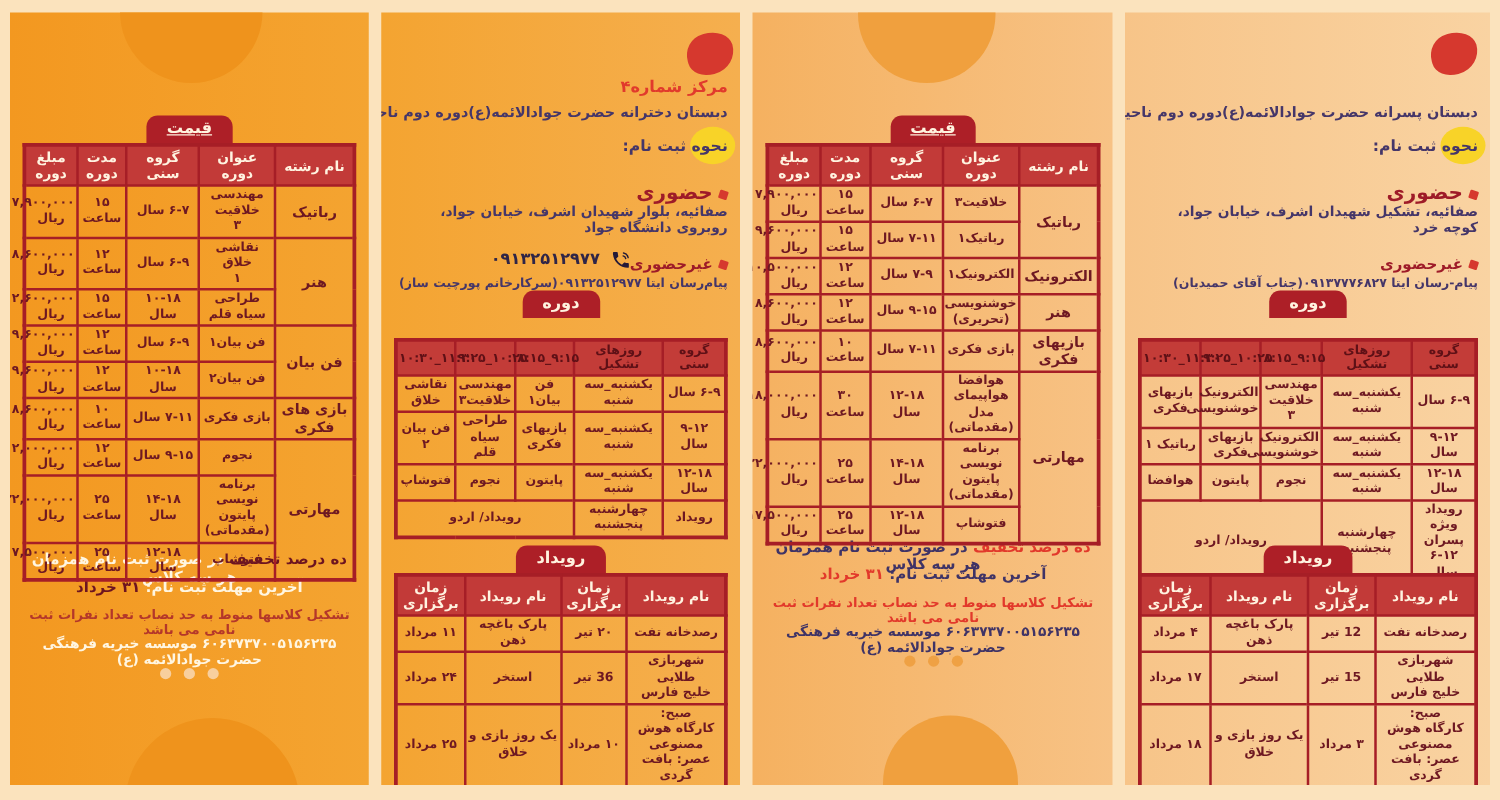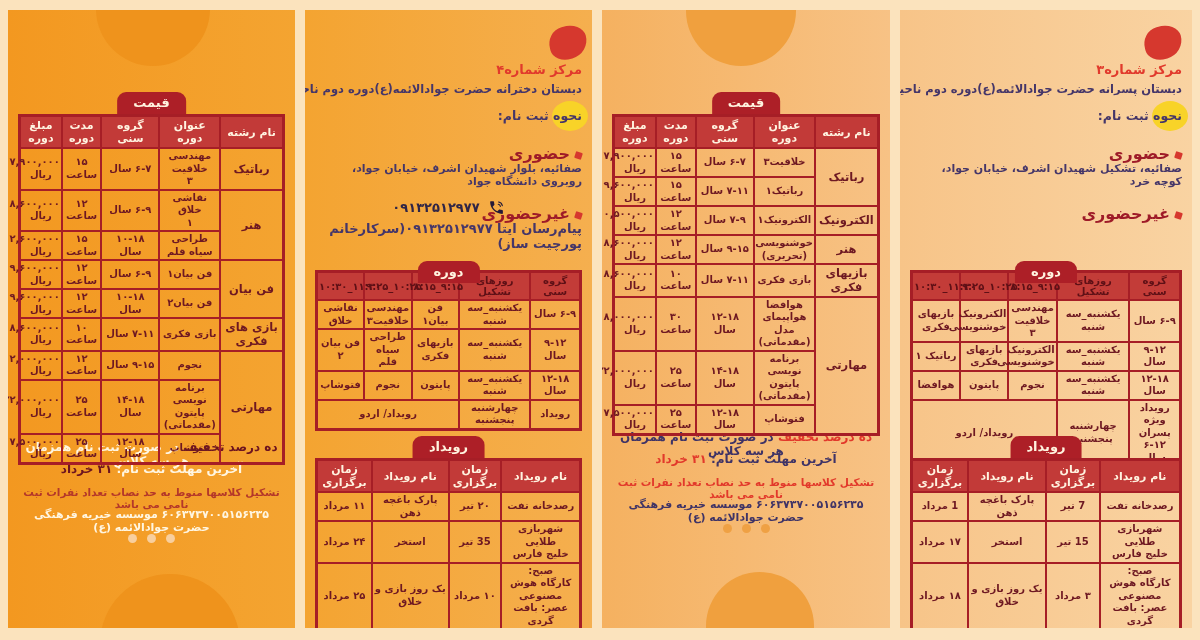--- a/index.html
+++ b/index.html
@@ -14,21 +14,21 @@
   .circle { position:absolute; border-radius:50%; }
   .circ-top { width:114px; height:114px; top:-58px; left:88px; }
   .circ-bot { width:140px; height:140px; bottom:-86px; left:92px; }
   #p1 .circle { background:#EF931C; }
   #p3 .circle { background:#F0A03E; }
   #p3 .circ-top { left:84px; width:110px; height:110px; top:-54px; }
   #p3 .circ-bot { left:104px; width:108px; height:108px; bottom:-52px; }
 
   .tab { position:absolute; right:50%; transform:translateX(50%); background:#AD1F27; color:#FFF3DF;
          border-radius:9px 9px 0 0; padding:3px 16px 4px; font-size:13px; z-index:2; }
-  .tab-price, .tab-course1 { top:82px; }
+  .tab-price, .tab-course1 { top:82px;text-decoration:underline; }
 
   table.t { position:absolute; left:10px; right:10px; width:calc(100% - 20px);
             border-collapse:collapse; table-layout:fixed; z-index:1; }
   table.t, table.t th, table.t td { border:2px solid #A61E26; }
   table.t { border-width:3px; }
   table.t th { background:#C23A38; color:#FFF3E0; font-size:11px; height:23px; padding:2px 1px; font-weight:700; }
   table.t td { color:#6E1822; font-size:10px; text-align:center; vertical-align:middle;
                padding:1px 1px; white-space:pre-line; line-height:1.25; font-weight:700; }
   .t-price { top:104px; }
   .t-price td { height:27px; }
@@ -36,21 +36,21 @@
   .t-price th:nth-child(1){width:24%} .t-price th:nth-child(2){width:23%}
   .t-price th:nth-child(3){width:22%} .t-price th:nth-child(4){width:15%}
   .t-price th:nth-child(5){width:16%}
 
   .t-course { top:260px; }
   .t-course thead th { background:#C33C38; color:#5E1016; font-size:10px; height:26px; }
   .t-course td { height:29px; }
   .t-course th:nth-child(1){width:19%} .t-course th:nth-child(2){width:27%}
   .t-course th:nth-child(3){width:18%} .t-course th:nth-child(4){width:18%}
   .t-course th:nth-child(5){width:18%}
-  .tab-course2 { top:251px; }
+  .tab-course2 { top:222px; }
 
   .t-event { top:448px; }
   .t-event td { height:27px; font-size:10px; }
   .t-event th:nth-child(1){width:30%} .t-event th:nth-child(2){width:20%}
   .t-event th:nth-child(3){width:29%} .t-event th:nth-child(4){width:21%}
   .tab-event { top:426px; }
 
   
   .blob { position:absolute; top:16px; left:244px; width:38px; height:33px; background:#D6382E;
           border-radius:46% 54% 52% 48% / 55% 45% 58% 42%; transform:rotate(-16deg); }
@@ -58,22 +58,22 @@
   .c-title  { top:52px;  color:#E13A2C; font-size:13px; }
   .c-school { top:72px;  color:#453669; font-size:11.5px; letter-spacing:-0.3px; white-space:nowrap; }
   .c-reg    { top:98px;  color:#453669; font-size:12.5px; z-index:0; }
   .c-reg .hl{ position:relative; z-index:0; display:inline-block; }
   .c-reg .hl::before { content:""; position:absolute; z-index:-1; right:-6px; top:-7px;
                        width:36px; height:30px; background:#F8D328; border-radius:50%; }
   .c-inperson { top:134px; color:#9E1B28; font-size:16px; }
   .c-address  { top:152px; color:#453669; font-size:11px; letter-spacing:-0.2px;margin-left:11px; }
   .c-phone    { top:189px; display:flex; justify-content:center; align-items:center; gap:8px;
                 color:#2F2547; font-size:13px; }
-  .c-remote   { top:194px; color:#9E1B28; font-size:16px; }
-  .c-eitaa    { top:211px; color:#453669; font-size:13px; letter-spacing:-0.2px; }
+  .c-remote   { top:194px; color:#9E1B28; font-size:12px; }
+  .c-eitaa    { top:211px; color:#453669; font-size:10px; letter-spacing:-0.2px; }
   .bullet { display:inline-block; width:7px; height:7px; background:#D6382E; margin-left:5px;
             transform:rotate(18deg); border-radius:1px; }
 
   
   .nline { position:absolute; right:0; left:0; text-align:center; padding:0 8px; }
   .n1 { font-size:12px; }  .n2 { font-size:12px; }
   .n3 { font-size:10.5px; } .n4 { font-size:11px; }
   #p1 .n1 { top:430px; } #p1 .n2 { top:452px; } #p1 .n3 { top:476px; } #p1 .n4 { top:498px; }
   #p3 .n1 { top:420px; } #p3 .n2 { top:442px; } #p3 .n3 { top:466px; } #p3 .n4 { top:488px; }
   #p1 .accent { color:#6D1420; } #p1 .plain { color:#FFF6E2; } #p1 .n3 { color:#B4372A; } #p1 .n4 { color:#FFF6E2; }
@@ -276,21 +276,21 @@
         <tbody>
           <tr>
             <td>رصدخانه تفت</td>
             <td>۲۰ تیر</td>
             <td>پارک باغچه ذهن</td>
             <td>۱۱ مرداد</td>
           </tr>
           <tr>
             <td>شهربازی طلایی
 خلیج فارس</td>
-            <td>35 تیر</td>
+            <td>36 تیر</td>
             <td>استخر</td>
             <td>۲۴ مرداد</td>
           </tr>
           <tr>
             <td>صبح:
 کارگاه هوش مصنوعی
 عصر: بافت گردی</td>
             <td>۱۰ مرداد</td>
             <td>یک روز بازی و خلاق</td>
             <td>۲۵ مرداد</td>
@@ -394,32 +394,32 @@
     <div class="dots">
         <i></i>
         <i></i>
         <i></i>
       </div>
     <div class="circle circ-bot"></div>
   </div>
 
   <div class="panel" id="p4">
     <div class="blob"></div>
-    <div class="iline c-title">مرکز شماره۳</div>
     <div class="iline c-school">دبستان پسرانه حضرت جوادالائمه(ع)دوره دوم ناحیه۲</div>
     <div class="iline c-reg">
       <span class="hl">نحوه ثبت نام:</span>
     </div>
     <div class="iline c-inperson">
       <span class="bullet"></span><span>حضوری</span>
     </div>
     <div class="iline c-address">صفائیه، تشکیل شهیدان اشرف، خیابان جواد، کوچه خرد</div>
     <div class="iline c-remote">
       <span class="bullet"></span><span>غیرحضوری</span>
     </div>
+    <div class="iline c-eitaa">پیام-رسان ایتا ۰۹۱۳۷۷۷۶۸۲۷(جناب آقای حمیدیان)</div>
     <div class="tab tab-course2">دوره</div>
     <table class="t t-course">
         <thead>
           <tr>
             <th>گروه سنی</th>
             <th>روزهای تشکیل</th>
             <th dir="ltr">۸:۱۵_۹:۱۵</th>
             <th dir="ltr">۹:۲۵_۱۰:۲۵</th>
             <th dir="ltr">۱۰:۳۰_۱۱:۳۰</th>
           </tr>
@@ -465,23 +465,23 @@
           <tr>
             <th>نام رویداد</th>
             <th>زمان برگزاری</th>
             <th>نام رویداد</th>
             <th>زمان برگزاری</th>
           </tr>
         </thead>
         <tbody>
           <tr>
             <td>رصدخانه تفت</td>
-            <td>7 تیر</td>
+            <td>12 تیر</td>
             <td>پارک باغچه ذهن</td>
-            <td>1 مرداد</td>
+            <td>۴ مرداد</td>
           </tr>
           <tr>
             <td>شهربازی طلایی
 خلیج فارس</td>
             <td>15 تیر</td>
             <td>استخر</td>
             <td>۱۷ مرداد</td>
           </tr>
           <tr>
             <td>صبح:

